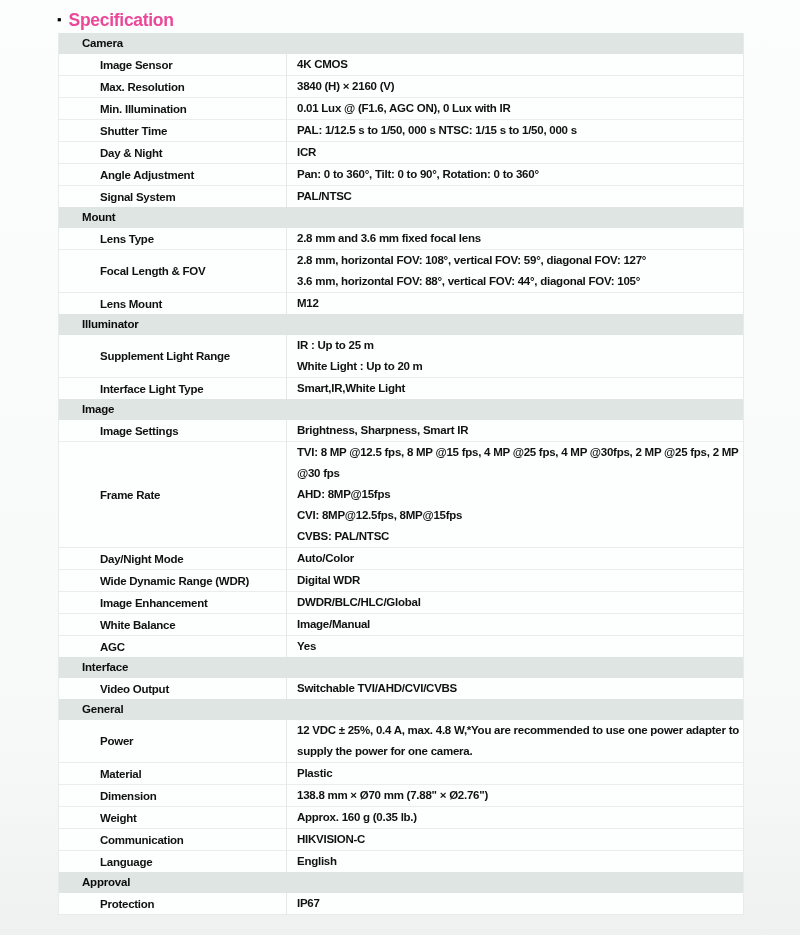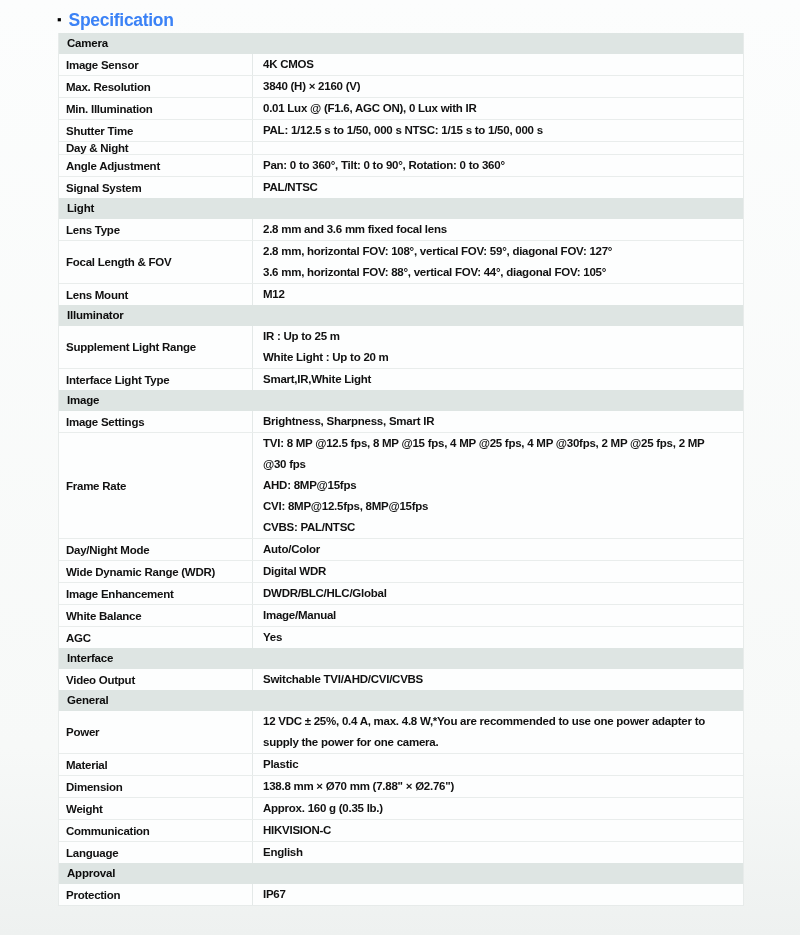--- a/index.html
+++ b/index.html
@@ -28,57 +28,58 @@
   .bullet {
     font-size: 13px;
     line-height: 13px;
     color: #000;
     transform: translateY(-1px);
   }
   .title-text {
     font-size: 17.5px;
     font-weight: 700;
     letter-spacing: -0.3px;
-    color: #3b82f6;
+    color: #ec4899;
   }
   .spec-table {
     position: absolute;
     left: 58px;
     top: 33px;
     width: 686px;
     background: #fdfefe;
     border: 1px solid #e7ebea;
     border-top: none;
   }
   .section-header {
     height: 21px;
     line-height: 21px;
     background: #dee5e3;
     font-size: 11.5px;
     font-weight: 700;
     letter-spacing: -0.2px;
-    padding-left: 8px;
+    padding-left: 23px;
     color: #0c0c0c;
   }
   .spec-row {
     display: flex;
     background: #fdfefe;
   }
   .spec-row + .spec-row { border-top: 1px solid #e9edec; }
   .cell-label {
     width: 194px;
     min-width: 194px;
     padding-left: 7px;
     padding-right: 20px;
     border-right: 1px solid #e4e9e8;
     display: flex;
     align-items: center;
     font-size: 11.5px;
     font-weight: 700;
     letter-spacing: -0.25px;
+    margin-left: 34px;
   }
   .cell-value {
     flex: 1;
     padding-left: 10px;
     padding-right: 2px;
     display: flex;
     flex-direction: column;
   }
   .value-line {
     height: 21px;
@@ -126,34 +127,37 @@
         </div>
       </div>
       <div class="spec-row">
         <div class="cell-label">Shutter Time</div>
         <div class="cell-value">
           <div class="value-line">PAL: 1/12.5 s to 1/50, 000 s NTSC: 1/15 s to 1/50, 000 s</div>
         </div>
       </div>
       <div class="spec-row">
         <div class="cell-label">Day &amp; Night</div>
+        <div class="cell-value">
+          <div class="value-line">ICR</div>
+        </div>
       </div>
       <div class="spec-row">
         <div class="cell-label">Angle Adjustment</div>
         <div class="cell-value">
           <div class="value-line">Pan: 0 to 360°, Tilt: 0 to 90°, Rotation: 0 to 360°</div>
         </div>
       </div>
       <div class="spec-row">
         <div class="cell-label">Signal System</div>
         <div class="cell-value">
           <div class="value-line">PAL/NTSC</div>
         </div>
       </div>
-      <div class="section-header">Light</div>
+      <div class="section-header">Mount</div>
       <div class="spec-row">
         <div class="cell-label">Lens Type</div>
         <div class="cell-value">
           <div class="value-line">2.8 mm and 3.6 mm fixed focal lens</div>
         </div>
       </div>
       <div class="spec-row">
         <div class="cell-label">Focal Length &amp; FOV</div>
         <div class="cell-value">
           <div class="value-line">2.8 mm, horizontal FOV: 108°, vertical FOV: 59°, diagonal FOV: 127°</div>

